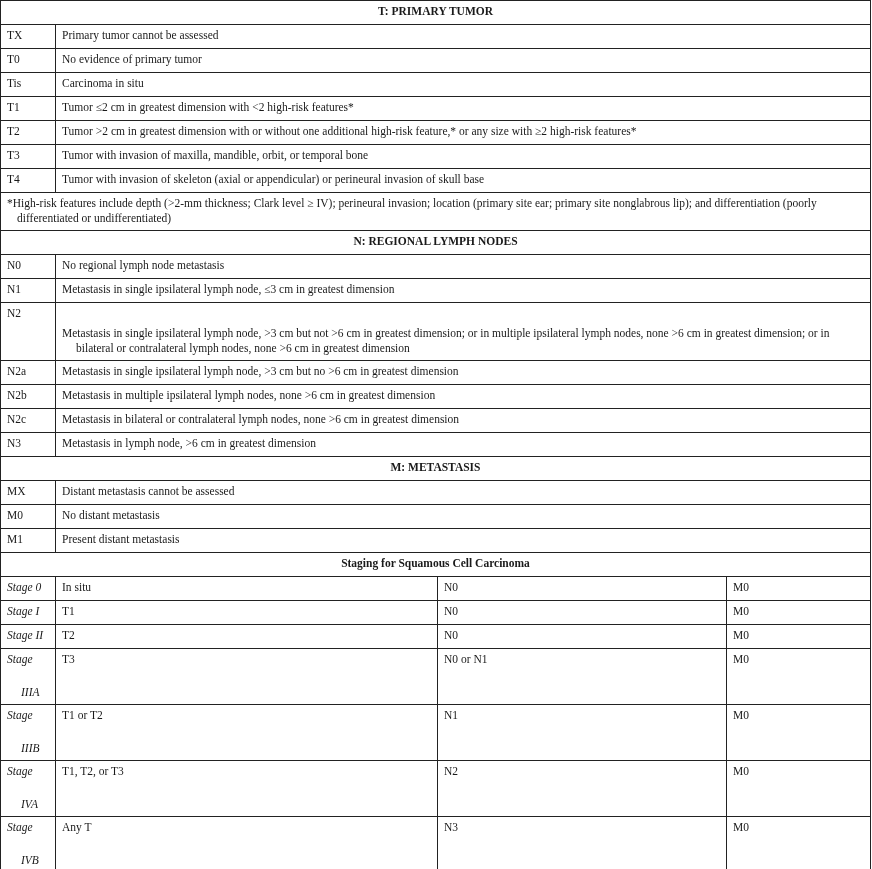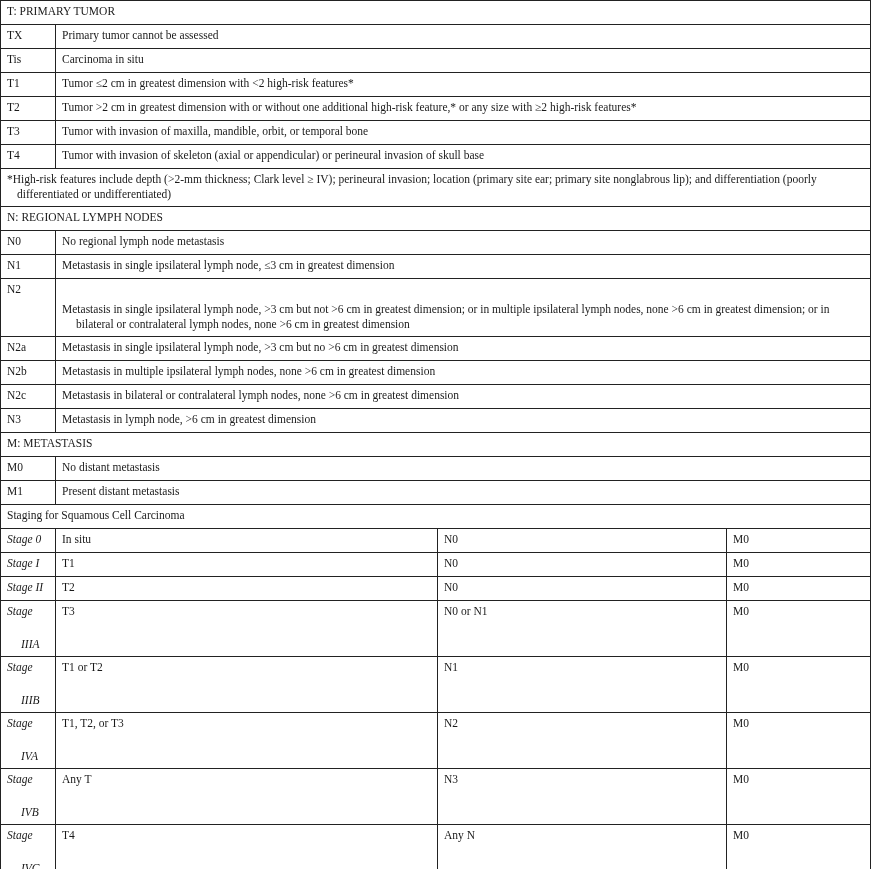--- a/index.html
+++ b/index.html
@@ -17,22 +17,23 @@
       width: 870px;
       table-layout: fixed;
       border: 1.5px solid #222;
     }
     table.tnm td {
       border: 1.5px solid #222;
       padding: 3px 6px 4px 6px;
       vertical-align: top;
     }
     tr.section td {
-      font-weight: normal;
+      font-weight: bold;
       height: 16px;
+      text-align: center;
     }
     tr.row td { height: 16px; }
     td.note { padding-left: 6px; font-family: Liberation Serif, serif; }
     .note-text { display: block; padding-left: 10px; text-indent: -10px; }
     .hang { display: block; padding-left: 14px; text-indent: -14px; margin-top: 20px; }
     tr.stage-tall td { height: 32px; }
     .stage-label { display: block; font-style: italic; }
     .stage-label .l2 { display: block; padding-left: 14px; margin-top: 18px; }
   </style>
 </head>
@@ -49,20 +50,24 @@
     <tbody>
 
       <tr class="section">
         <td colspan="4">T: PRIMARY TUMOR</td>
       </tr>
       <tr class="row">
         <td>TX</td>
         <td colspan="3">Primary tumor cannot be assessed</td>
       </tr>
       <tr class="row">
+        <td>T0</td>
+        <td colspan="3">No evidence of primary tumor</td>
+      </tr>
+      <tr class="row">
         <td>Tis</td>
         <td colspan="3">Carcinoma in situ</td>
       </tr>
       <tr class="row">
         <td>T1</td>
         <td colspan="3">Tumor ≤2 cm in greatest dimension with &lt;2 high-risk features*</td>
       </tr>
       <tr class="row">
         <td>T2</td>
         <td colspan="3">Tumor &gt;2 cm in greatest dimension with or without one additional high-risk feature,* or any size with ≥2 high-risk features*</td>
@@ -112,20 +117,24 @@
       </tr>
       <tr class="row">
         <td>N3</td>
         <td colspan="3">Metastasis in lymph node, &gt;6 cm in greatest dimension</td>
       </tr>
 
       <tr class="section">
         <td colspan="4">M: METASTASIS</td>
       </tr>
       <tr class="row">
+        <td>MX</td>
+        <td colspan="3">Distant metastasis cannot be assessed</td>
+      </tr>
+      <tr class="row">
         <td>M0</td>
         <td colspan="3">No distant metastasis</td>
       </tr>
       <tr class="row">
         <td>M1</td>
         <td colspan="3">Present distant metastasis</td>
       </tr>
 
       <tr class="section">
         <td colspan="4">Staging for Squamous Cell Carcinoma</td>

